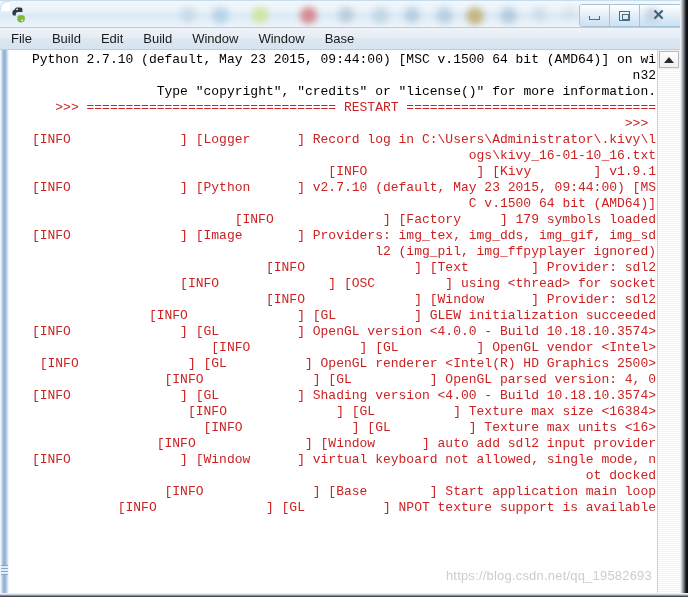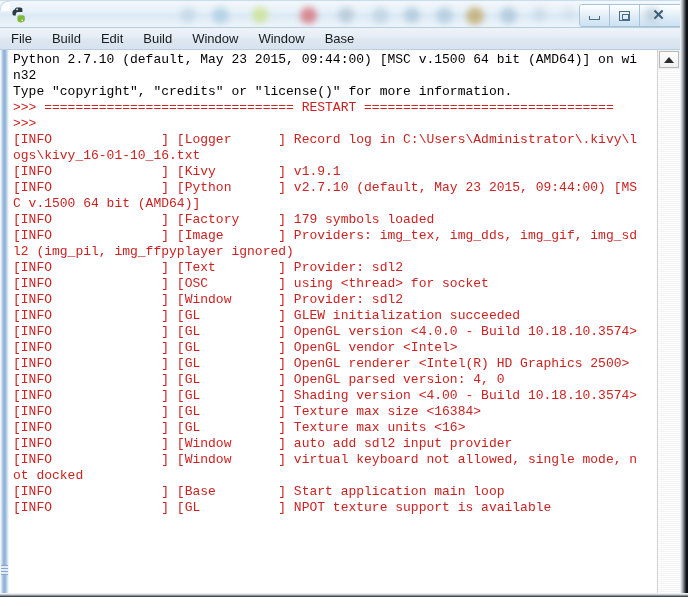--- a/index.html
+++ b/index.html
@@ -225,21 +225,21 @@
     overflow: hidden;
   }
   .console-inner {
     padding: 2px 0 0 4px;
     font-family: "Liberation Mono", "DejaVu Sans Mono", monospace;
     font-size: 13px;
     line-height: 16px;
     white-space: pre;
     letter-spacing: 0px;
   }
-  .ln { height: 16px; }
+  .ln { height: 16px; text-align: right; }
   .c-black  { color: #000000; }
   .c-red    { color: #cc2222; }
 
   
   .scrollbar {
     position: absolute;
     right: 8px; top: 50px;
     width: 23px;
     height: 543px;
     background: #f1f1f1;
@@ -357,14 +357,15 @@
   <div class="scrollbar">
     <div class="sb-track"></div>
     <div class="sb-btn-up">
       <span class="sb-arrow-up"></span>
     </div>
   </div>
 
   <div class="right-edge"></div>
   <div class="bottom-edge"></div>
 
+  <div class="watermark">https://blog.csdn.net/qq_19582693</div>
 
 </div>
 
 </body></html>

